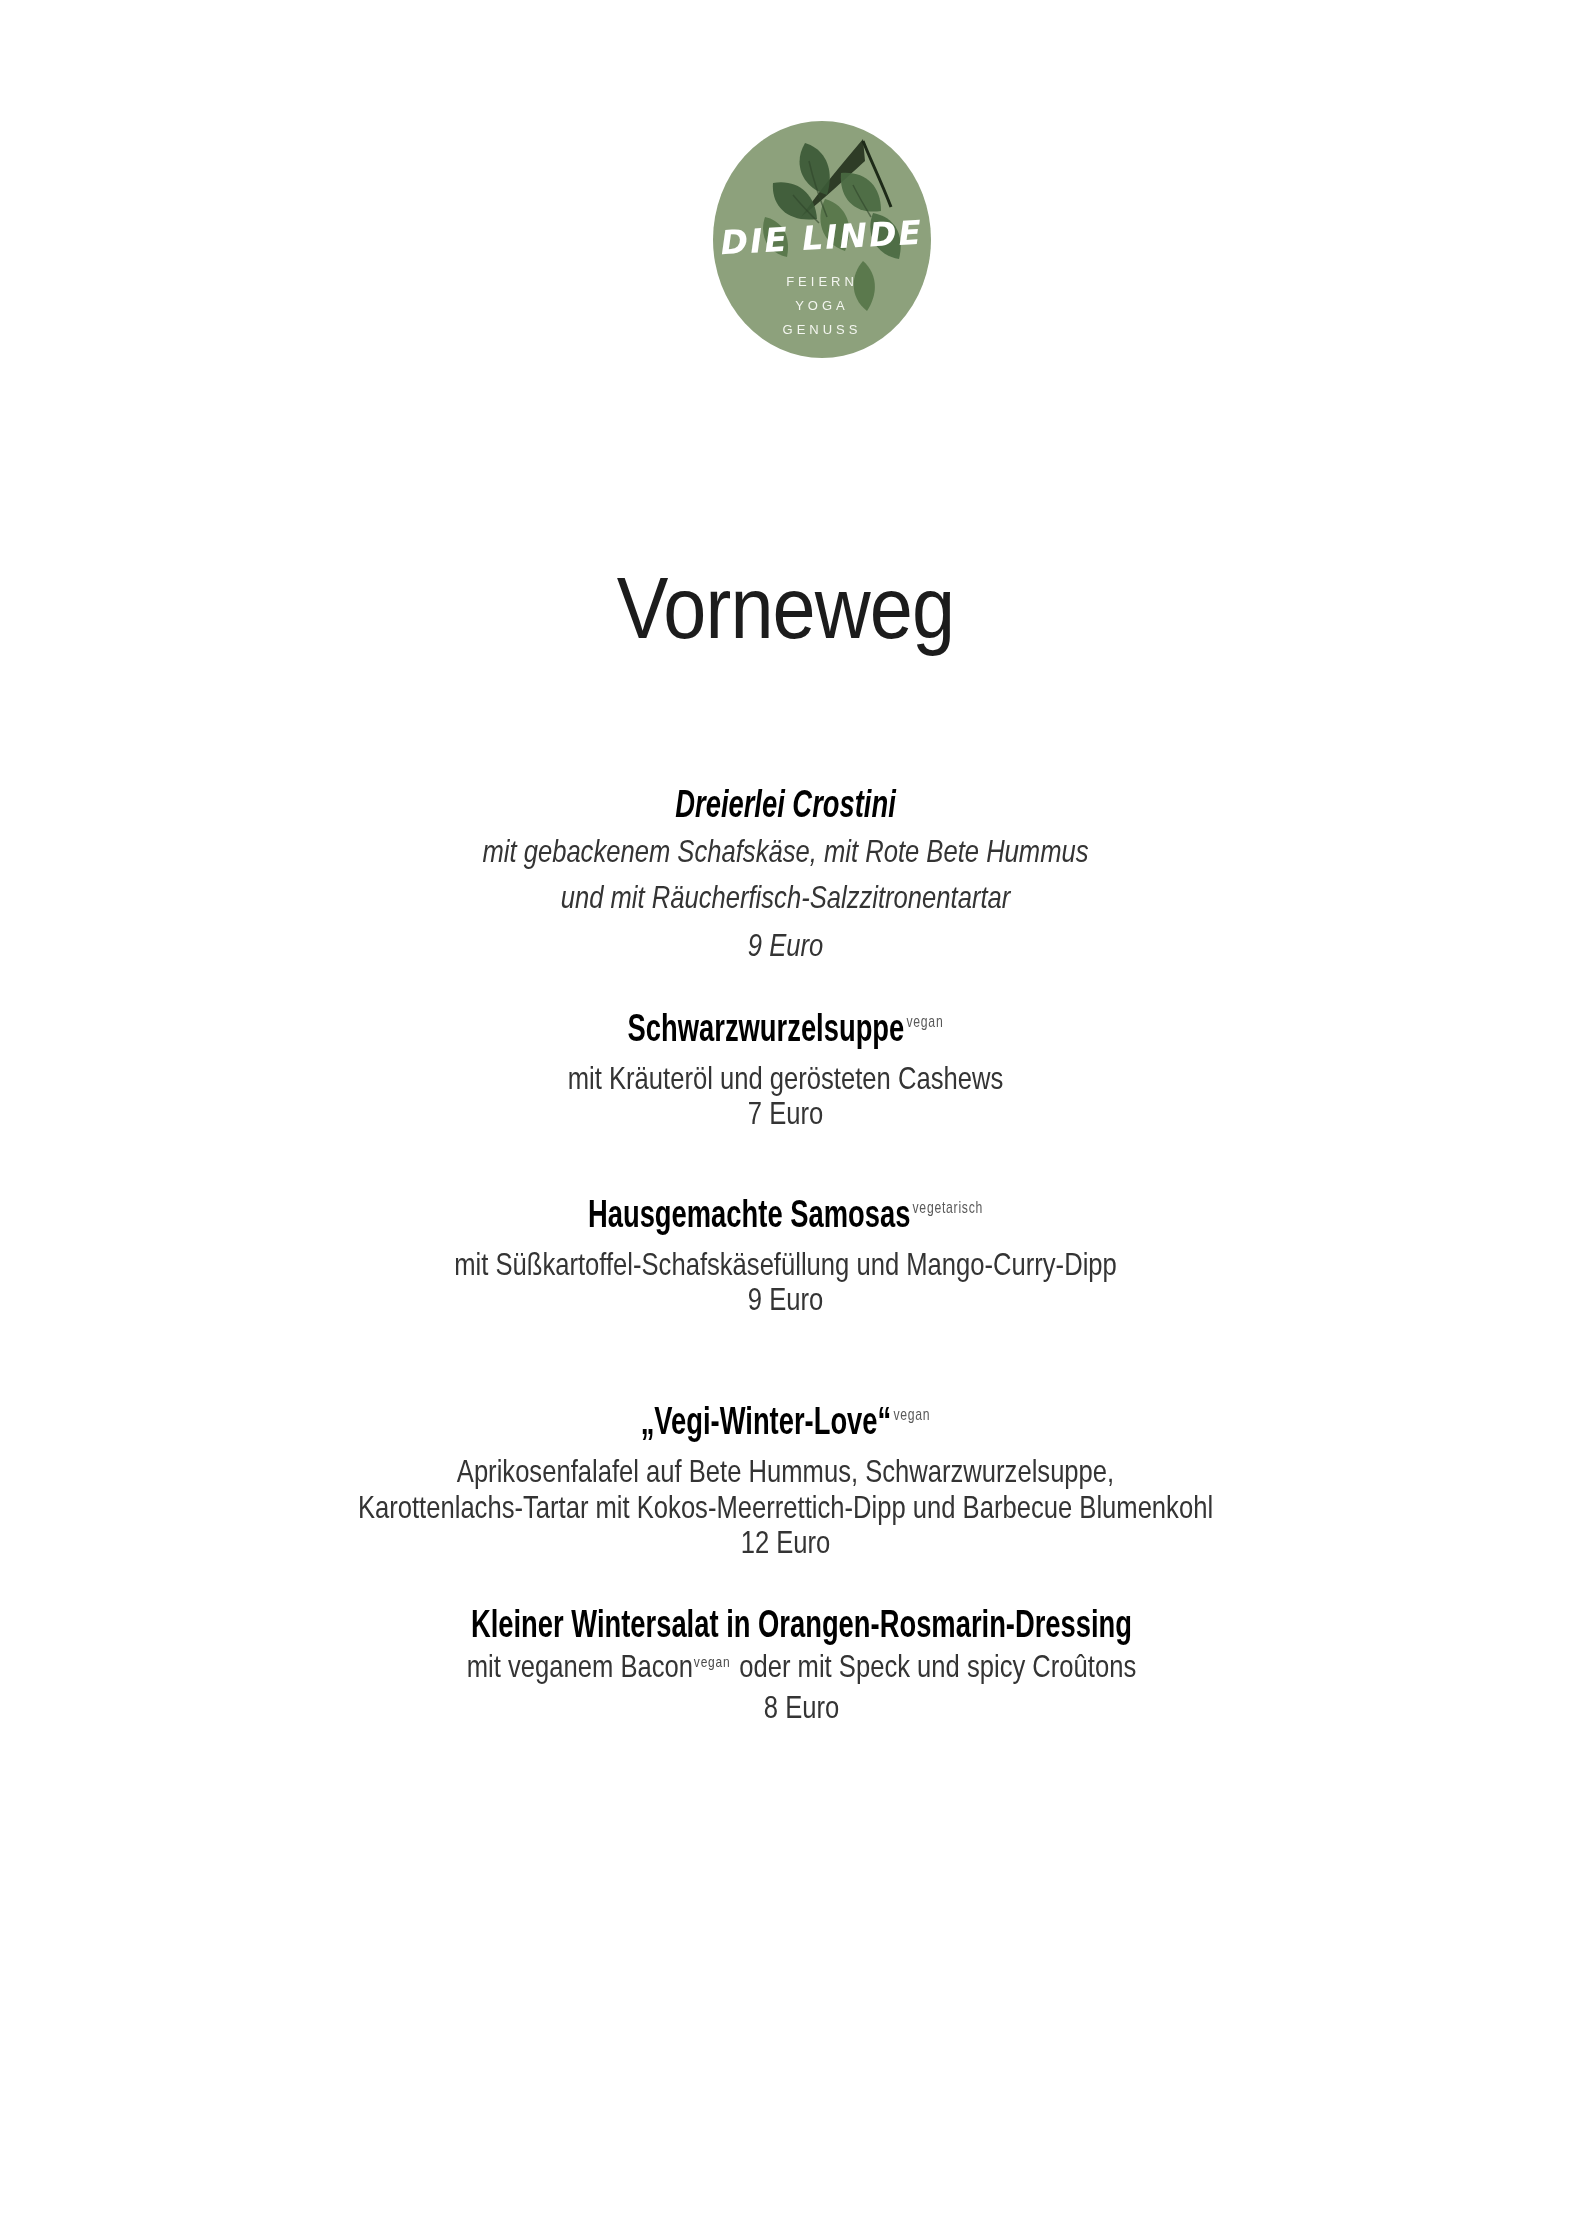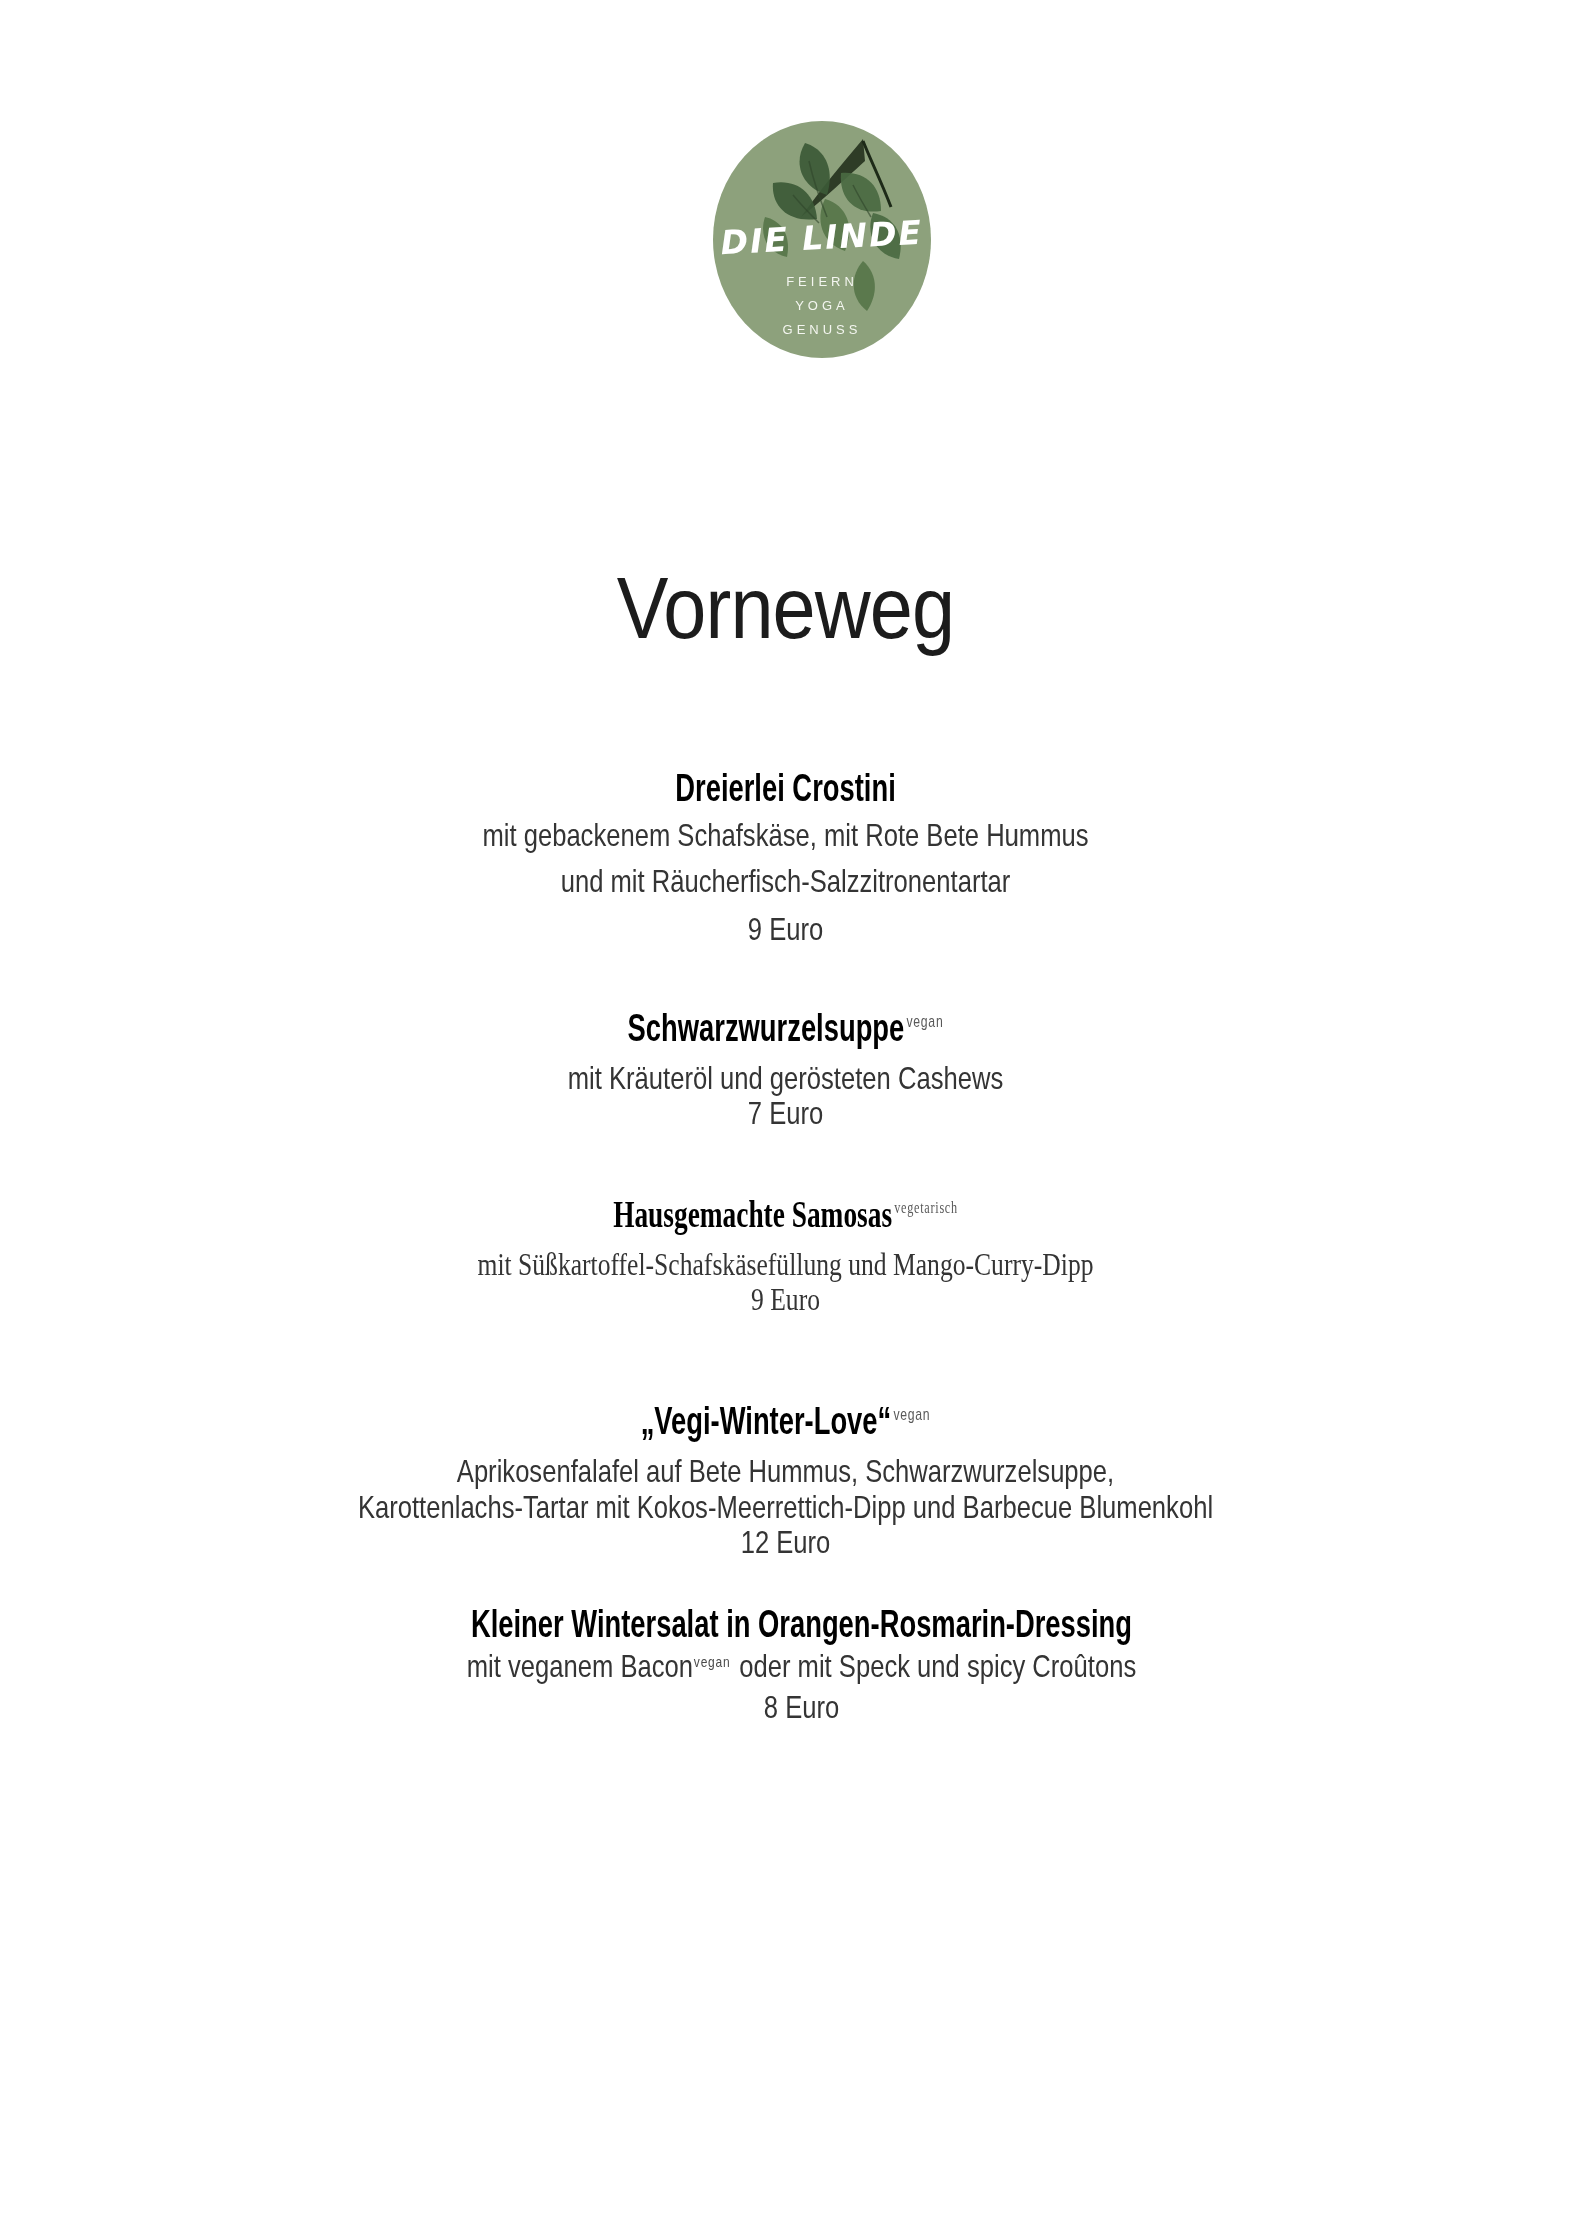--- a/index.html
+++ b/index.html
@@ -24,23 +24,23 @@
     width:100%; text-align:center;
     font-size:88px; line-height:88px;
     color:#1c1c1c; font-weight:400;
     transform:scaleX(0.88); transform-origin:50% 50%;
     letter-spacing:-1px;
     white-space:nowrap;
   }
 
   
   .menu-item { position:absolute; left:0; width:100%; }
-  .menu-item.item-1 { top:764px; }
+  .menu-item.item-1 { top:780px;font-style:italic; }
   .menu-item.item-2 { top:1004px; }
-  .menu-item.item-3 { top:1190px;font-family:Liberation Serif, serif; }
+  .menu-item.item-3 { top:1190px; }
   .menu-item.item-4 { top:1373px;margin-top:24px; }
   .menu-item.item-5 { top:1600px;margin-left:16px; }
 
   .line {
     width:100%; text-align:center; white-space:nowrap;
     transform-origin:50% 50%;
   }
   .item-title {
     font-size:38px; line-height:48px; font-weight:700;
     color:#000000;

